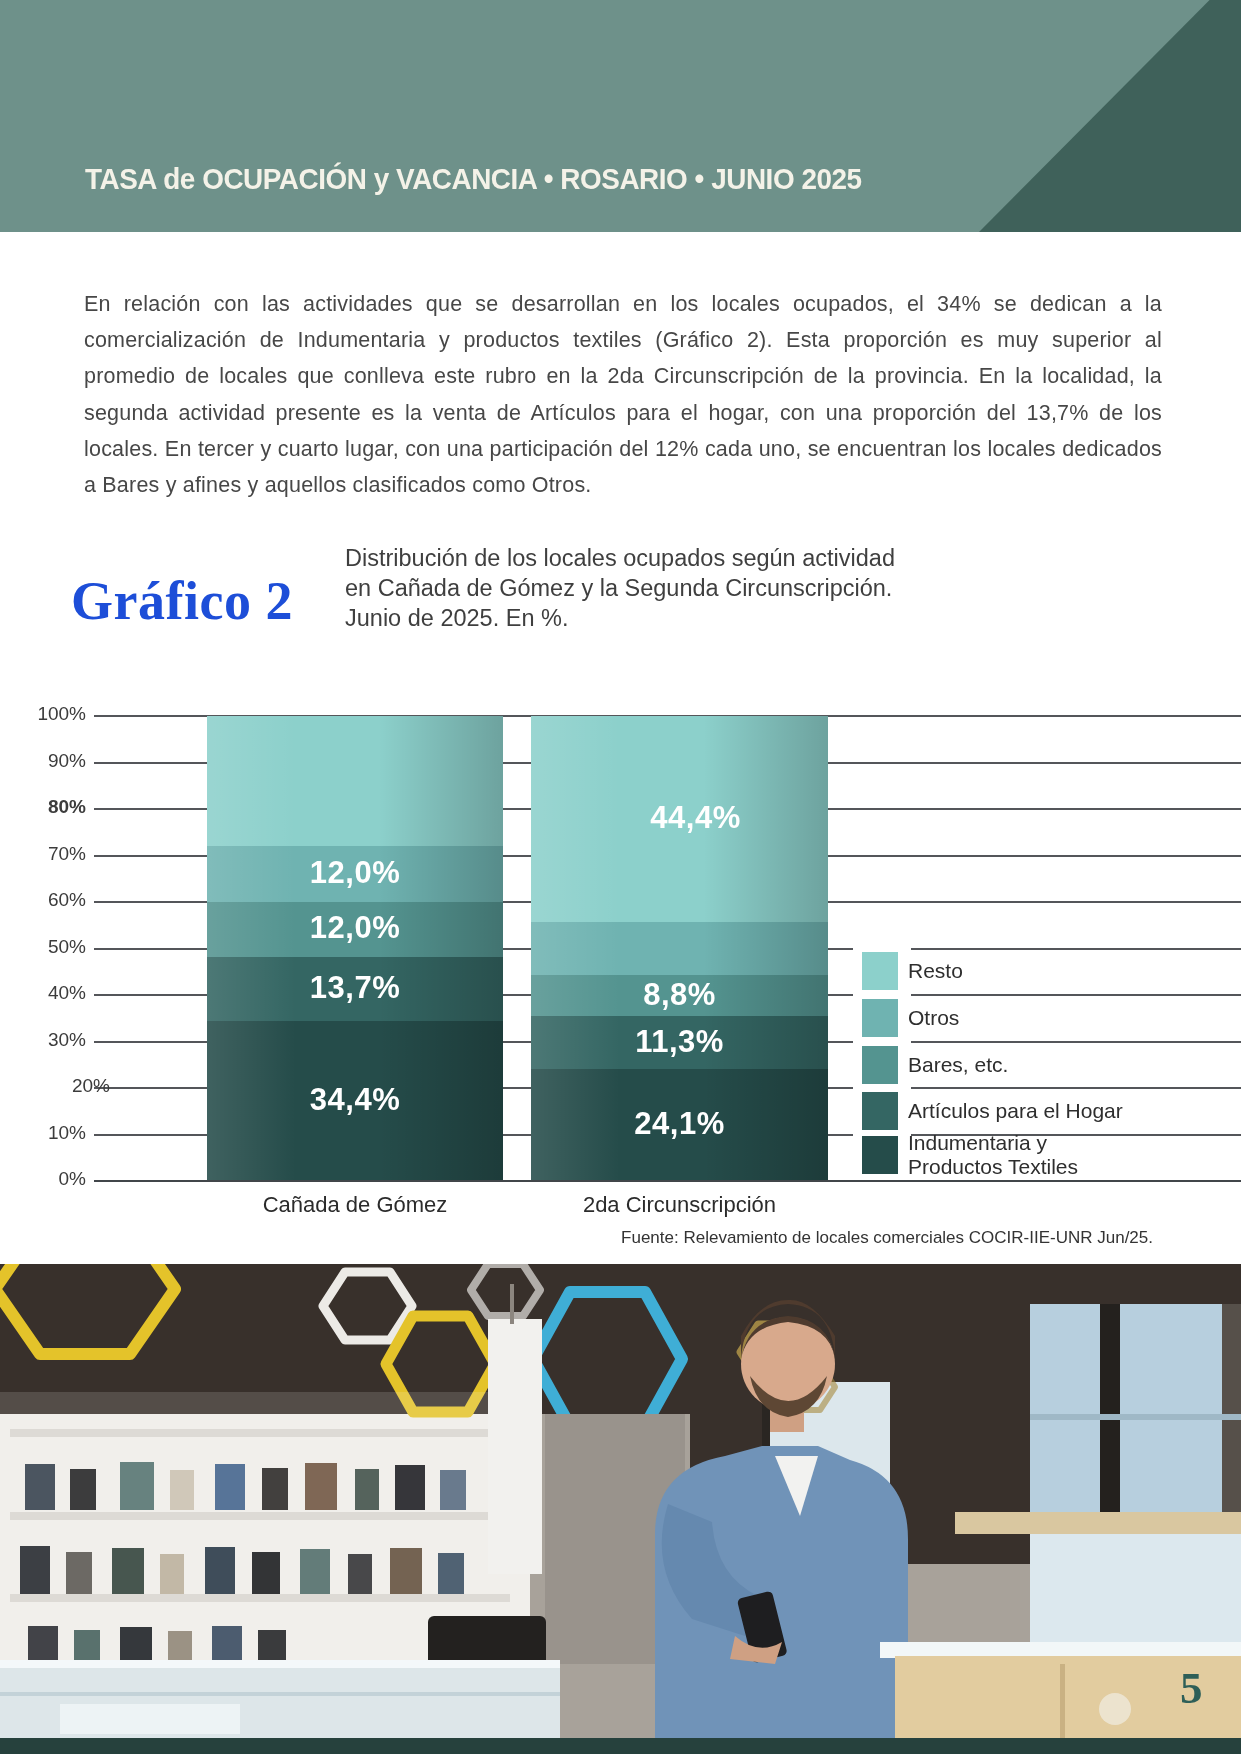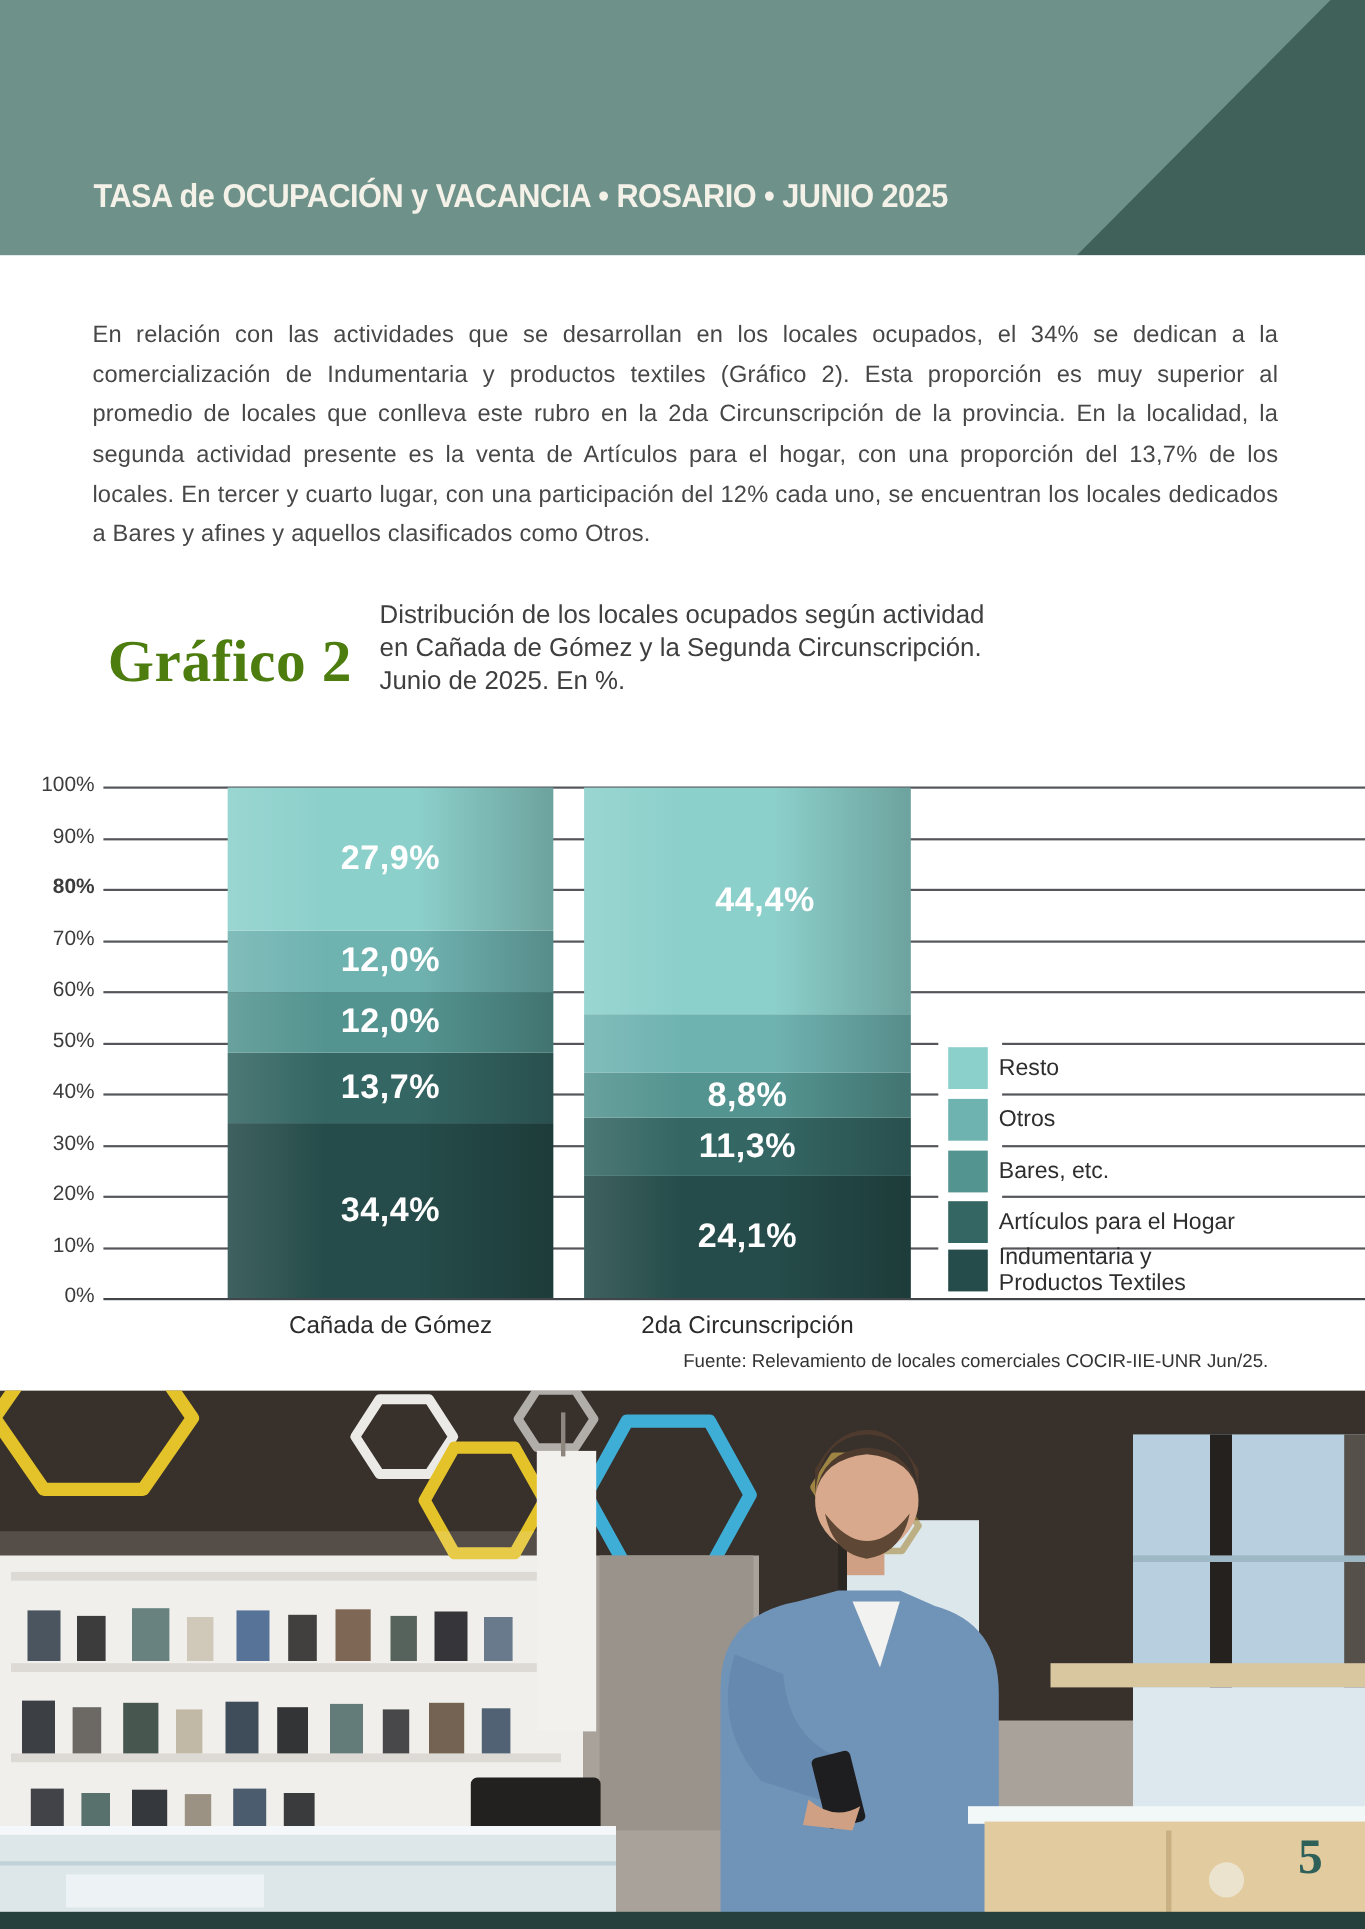--- a/index.html
+++ b/index.html
@@ -15,22 +15,22 @@
   .hdr-text{position:absolute;color:#F8F5EA;font-family:"Liberation Serif", serif;font-weight:bold;white-space:nowrap;}
   #hdr-line1{left:85px;top:26px;font-size:63px;letter-spacing:1px;}
   #hdr-line2{left:85px;top:104px;font-size:41px;letter-spacing:.5px;}
   #hdr-tagline{position:absolute;left:85px;top:162px;color:#F4F2E8;
     font-family:"Liberation Sans", sans-serif;font-size:30px;font-weight:bold;
     letter-spacing:-.5px;transform:scaleX(.93);transform-origin:left top;white-space:nowrap;}
   
   #paragraph{position:absolute;left:84px;top:286px;width:1078px;
     font-size:21.5px;line-height:36.2px;color:#474747;text-align:justify;letter-spacing:.2px;}
   
-  #grafico-label{position:absolute;left:98px;top:570px;font-family:"Liberation Serif", serif;
-    font-weight:bold;font-size:54px;color:#4d7c0f;letter-spacing:.5px;}
+  #grafico-label{position:absolute;left:71px;top:570px;font-family:"Liberation Serif", serif;
+    font-weight:bold;font-size:54px;color:#1d4ed8;letter-spacing:.5px;}
   #chart-subtitle{position:absolute;left:345px;top:543px;font-size:23.5px;line-height:30px;color:#3F3F3F;}
   
   #chart-layer{position:absolute;left:0;top:0;width:1241px;height:1260px;}
   .gridline{position:absolute;height:2px;background:#54565A;}
   .axisline{position:absolute;height:2px;background:#41464A;}
   .tick-label{position:absolute;left:0;width:86px;text-align:right;font-size:19px;color:#3C3C3C;}
   .bar-seg{position:absolute;}
   .seg-label{position:absolute;text-align:center;color:#ffffff;font-weight:bold;
     font-size:31px;letter-spacing:.5px;}
   .cat-label{position:absolute;text-align:center;font-size:22px;color:#2B2B2B;}
@@ -60,21 +60,21 @@
     <div>Distribución de los locales ocupados según actividad</div>
     <div>en Cañada de Gómez y la Segunda Circunscripción.</div>
     <div>Junio de 2025. En %.</div>
   </div>
 
   <div id="chart-layer">
       <div class="tick-label" style="top: 1168px; position: absolute;">0%</div>
       <div class="gridline" style="left: 94px; top: 1134px; width: 1147px; position: absolute;"></div>
       <div class="tick-label" style="top: 1122px; position: absolute;">10%</div>
       <div class="gridline" style="left: 94px; top: 1087px; width: 1147px; position: absolute;"></div>
-      <div class="tick-label" style="top: 1075px; position: absolute;">20%</div>
+      <div class="tick-label" style="top: 1075px; position: absolute; padding-left: 24px;">20%</div>
       <div class="gridline" style="left: 94px; top: 1041px; width: 1147px; position: absolute;"></div>
       <div class="tick-label" style="top: 1029px; position: absolute;">30%</div>
       <div class="gridline" style="left: 94px; top: 994px; width: 1147px; position: absolute;"></div>
       <div class="tick-label" style="top: 982px; position: absolute;">40%</div>
       <div class="gridline" style="left: 94px; top: 948px; width: 1147px; position: absolute;"></div>
       <div class="tick-label" style="top: 936px; position: absolute;">50%</div>
       <div class="gridline" style="left: 94px; top: 901px; width: 1147px; position: absolute;"></div>
       <div class="tick-label" style="top: 889px; position: absolute;">60%</div>
       <div class="gridline" style="left: 94px; top: 855px; width: 1147px; position: absolute;"></div>
       <div class="tick-label" style="top: 843px; position: absolute;">70%</div>
@@ -87,21 +87,20 @@
       <div class="legend-strip" style="left: 853px; top: 934px; width: 58px; height: 260px; position: absolute;"></div>
       <div class="bar-seg" style="left: 207px; top: 1021.04px; width: 296px; height: 159.96px; background-color: rgb(37, 76, 74); background-image: linear-gradient(90deg, rgba(255, 255, 255, 0.12), rgba(255, 255, 255, 0) 30%, rgba(0, 0, 0, 0) 58%, rgba(0, 0, 0, 0.22)); position: absolute;"></div>
       <div class="seg-label" style="left: 207px; top: 1082.02px; width: 296px; position: absolute;">34,4%</div>
       <div class="bar-seg" style="left: 207px; top: 957.335px; width: 296px; height: 63.705px; background-color: rgb(52, 102, 99); background-image: linear-gradient(90deg, rgba(255, 255, 255, 0.12), rgba(255, 255, 255, 0) 30%, rgba(0, 0, 0, 0) 58%, rgba(0, 0, 0, 0.22)); position: absolute;"></div>
       <div class="seg-label" style="left: 207px; top: 970.188px; width: 296px; position: absolute;">13,7%</div>
       <div class="bar-seg" style="left: 207px; top: 901.535px; width: 296px; height: 55.8px; background-color: rgb(84, 148, 144); background-image: linear-gradient(90deg, rgba(255, 255, 255, 0.12), rgba(255, 255, 255, 0) 30%, rgba(0, 0, 0, 0) 58%, rgba(0, 0, 0, 0.22)); position: absolute;"></div>
       <div class="seg-label" style="left: 207px; top: 910.435px; width: 296px; position: absolute;">12,0%</div>
       <div class="bar-seg" style="left: 207px; top: 845.735px; width: 296px; height: 55.8px; background-color: rgb(111, 179, 177); background-image: linear-gradient(90deg, rgba(255, 255, 255, 0.12), rgba(255, 255, 255, 0) 30%, rgba(0, 0, 0, 0) 58%, rgba(0, 0, 0, 0.22)); position: absolute;"></div>
       <div class="seg-label" style="left: 207px; top: 854.635px; width: 296px; position: absolute;">12,0%</div>
       <div class="bar-seg" style="left: 207px; top: 716px; width: 296px; height: 129.735px; background-color: rgb(140, 208, 203); background-image: linear-gradient(90deg, rgba(255, 255, 255, 0.12), rgba(255, 255, 255, 0) 30%, rgba(0, 0, 0, 0) 58%, rgba(0, 0, 0, 0.22)); position: absolute;"></div>
-      <div class="seg-label" style="left: 207px; top: 761.867px; width: 296px; position: absolute;">27,9%</div>
       <div class="cat-label" style="left: 195px; top: 1192px; width: 320px; position: absolute;">Cañada de Gómez</div>
       <div class="bar-seg" style="left: 531px; top: 1068.93px; width: 297px; height: 112.065px; background-color: rgb(37, 76, 74); background-image: linear-gradient(90deg, rgba(255, 255, 255, 0.12), rgba(255, 255, 255, 0) 30%, rgba(0, 0, 0, 0) 58%, rgba(0, 0, 0, 0.22)); position: absolute;"></div>
       <div class="seg-label" style="left: 531px; top: 1105.97px; width: 297px; position: absolute;">24,1%</div>
       <div class="bar-seg" style="left: 531px; top: 1016.39px; width: 297px; height: 52.545px; background-color: rgb(52, 102, 99); background-image: linear-gradient(90deg, rgba(255, 255, 255, 0.12), rgba(255, 255, 255, 0) 30%, rgba(0, 0, 0, 0) 58%, rgba(0, 0, 0, 0.22)); position: absolute;"></div>
       <div class="seg-label" style="left: 531px; top: 1023.66px; width: 297px; position: absolute;">11,3%</div>
       <div class="bar-seg" style="left: 531px; top: 975.47px; width: 297px; height: 40.92px; background-color: rgb(84, 148, 144); background-image: linear-gradient(90deg, rgba(255, 255, 255, 0.12), rgba(255, 255, 255, 0) 30%, rgba(0, 0, 0, 0) 58%, rgba(0, 0, 0, 0.22)); position: absolute;"></div>
       <div class="seg-label" style="left: 531px; top: 976.93px; width: 297px; position: absolute;">8,8%</div>
       <div class="bar-seg" style="left: 531px; top: 921.995px; width: 297px; height: 53.475px; background-color: rgb(111, 179, 177); background-image: linear-gradient(90deg, rgba(255, 255, 255, 0.12), rgba(255, 255, 255, 0) 30%, rgba(0, 0, 0, 0) 58%, rgba(0, 0, 0, 0.22)); position: absolute;"></div>
       <div class="bar-seg" style="left: 531px; top: 715.535px; width: 297px; height: 206.46px; background-color: rgb(140, 208, 203); background-image: linear-gradient(90deg, rgba(255, 255, 255, 0.12), rgba(255, 255, 255, 0) 30%, rgba(0, 0, 0, 0) 58%, rgba(0, 0, 0, 0.22)); position: absolute;"></div>
       <div class="seg-label" style="left: 531px; top: 799.765px; width: 297px; position: absolute; padding-left: 16px;">44,4%</div>

